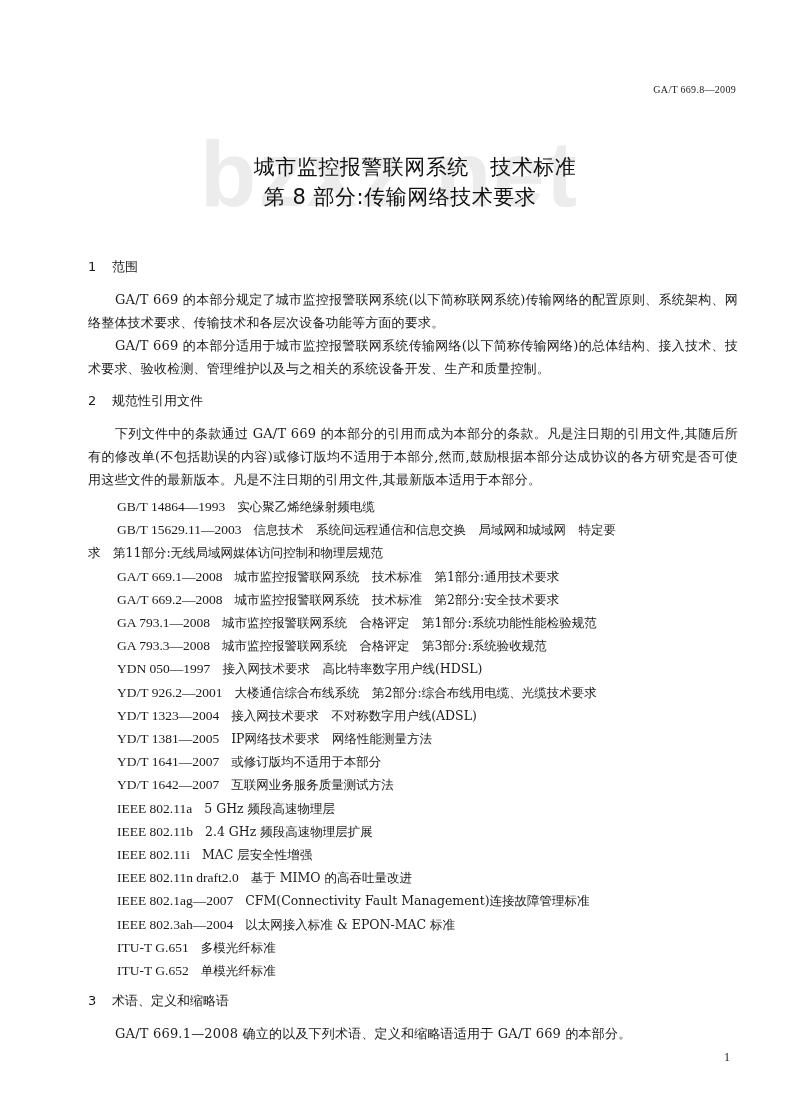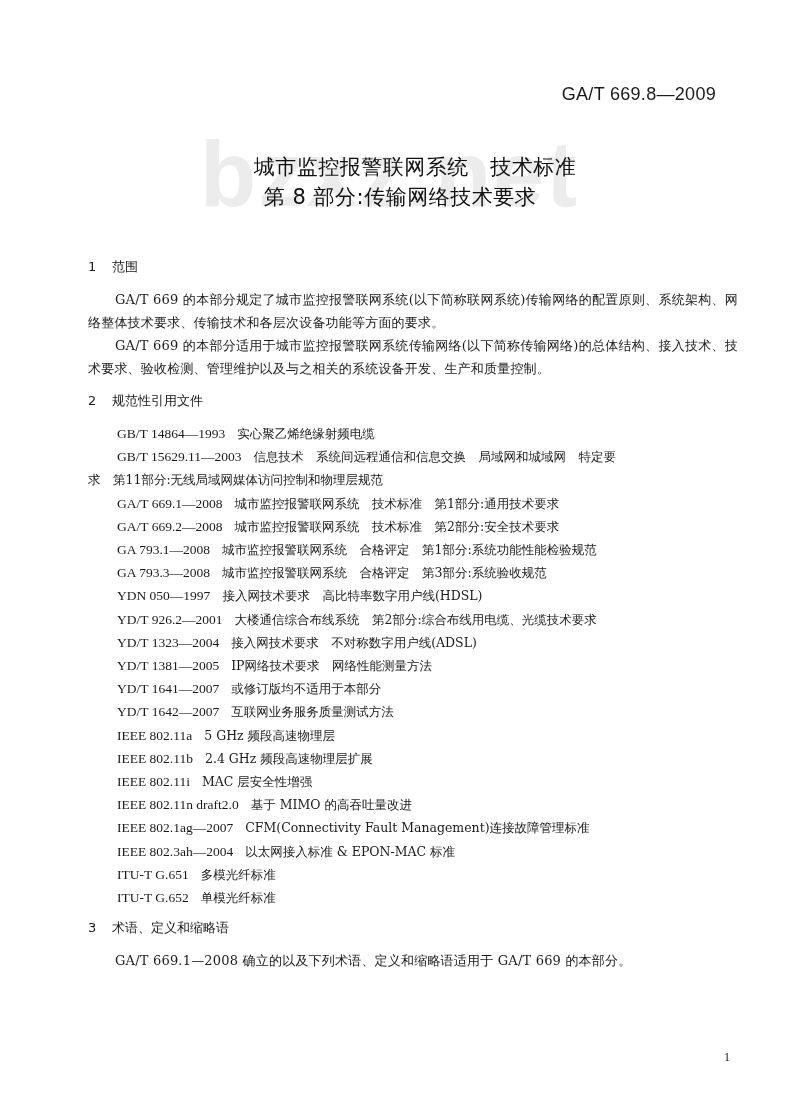--- a/index.html
+++ b/index.html
@@ -2,22 +2,22 @@
 <html><head>
   <meta charset="utf-8">
   <style>
     html, body { margin: 0; padding: 0; background: #ffffff; }
     body {
       width: 800px; height: 1099px; position: relative; overflow: hidden;
       font-family: "DejaVu Serif", "Liberation Serif", serif;
       color: #1a1a1a;
     }
     .std-code {
-      position: absolute; top: 84px; right: 84px;
-      font-family: Liberation Sans, sans-serif; font-size: 18px; letter-spacing: 0.3px;
+      position: absolute; top: 84px; right: 64px;
+      font-family: Liberation Serif, serif; font-size: 10px; letter-spacing: 0.3px;
     }
     .watermark {
       position: absolute; left: 200px; top: 128px;
       font-family: "Liberation Sans", sans-serif; font-weight: bold;
       font-size: 92px; line-height: 92px; color: #ececec; letter-spacing: 2px;
       z-index: 0; user-select: none;
     }
     .title-block { position: absolute; top: 152px; left: 0; width: 800px; text-align: center; z-index: 1; }
     .title-line {
       font-family: "DejaVu Sans", sans-serif; font-size: 21px; line-height: 30px; color: #111;
@@ -67,20 +67,21 @@
       <span class="num">1</span><span>范围</span>
     </div>
     <p class="para">GA/T 669 的本部分规定了城市监控报警联网系统(以下简称联网系统)传输网络的配置原则、系统架构、网络整体技术要求、传输技术和各层次设备功能等方面的要求。</p>
     <p class="para after">GA/T 669 的本部分适用于城市监控报警联网系统传输网络(以下简称传输网络)的总体结构、接入技术、技术要求、验收检测、管理维护以及与之相关的系统设备开发、生产和质量控制。</p>
   </div>
 
   <div>
     <div class="section-heading">
       <span class="num">2</span><span>规范性引用文件</span>
     </div>
+    <p class="para">下列文件中的条款通过 GA/T 669 的本部分的引用而成为本部分的条款。凡是注日期的引用文件,其随后所有的修改单(不包括勘误的内容)或修订版均不适用于本部分,然而,鼓励根据本部分达成协议的各方研究是否可使用这些文件的最新版本。凡是不注日期的引用文件,其最新版本适用于本部分。</p>
 
     <ul class="refs">
       <li class="ref"><span class="code">GB/T 14864—1993</span><span class="gap"></span><span>实心聚乙烯绝缘射频电缆</span></li>
       <li class="ref"><span class="code">GB/T 15629.11—2003</span><span class="gap"></span><span>信息技术　系统间远程通信和信息交换　局域网和城域网　特定要</span></li>
       <li class="ref wrap-cont"><span>求　第11部分:无线局域网媒体访问控制和物理层规范</span></li>
       <li class="ref"><span class="code">GA/T 669.1—2008</span><span class="gap"></span><span>城市监控报警联网系统　技术标准　第1部分:通用技术要求</span></li>
       <li class="ref"><span class="code">GA/T 669.2—2008</span><span class="gap"></span><span>城市监控报警联网系统　技术标准　第2部分:安全技术要求</span></li>
       <li class="ref"><span class="code">GA 793.1—2008</span><span class="gap"></span><span>城市监控报警联网系统　合格评定　第1部分:系统功能性能检验规范</span></li>
       <li class="ref"><span class="code">GA 793.3—2008</span><span class="gap"></span><span>城市监控报警联网系统　合格评定　第3部分:系统验收规范</span></li>
       <li class="ref"><span class="code">YDN 050—1997</span><span class="gap"></span><span>接入网技术要求　高比特率数字用户线(HDSL)</span></li>

